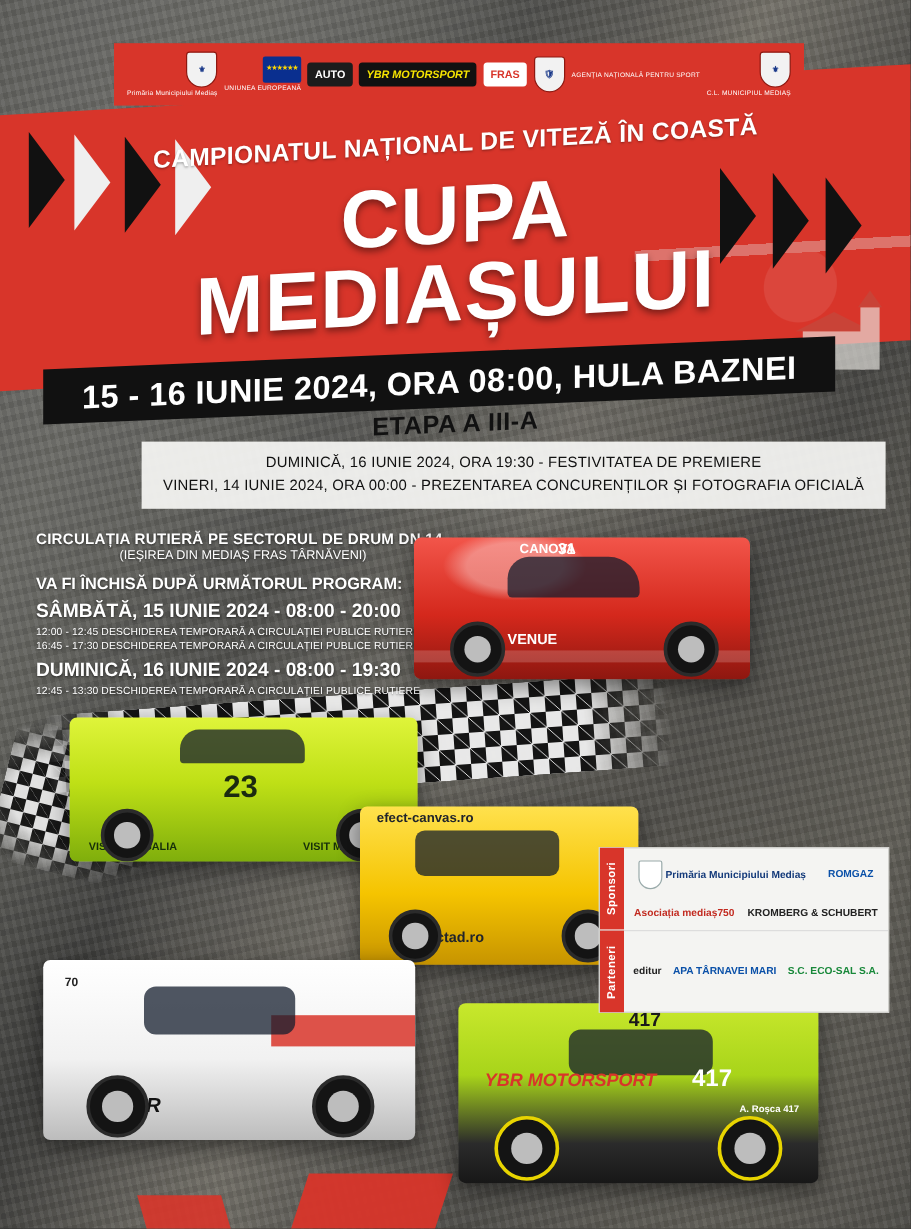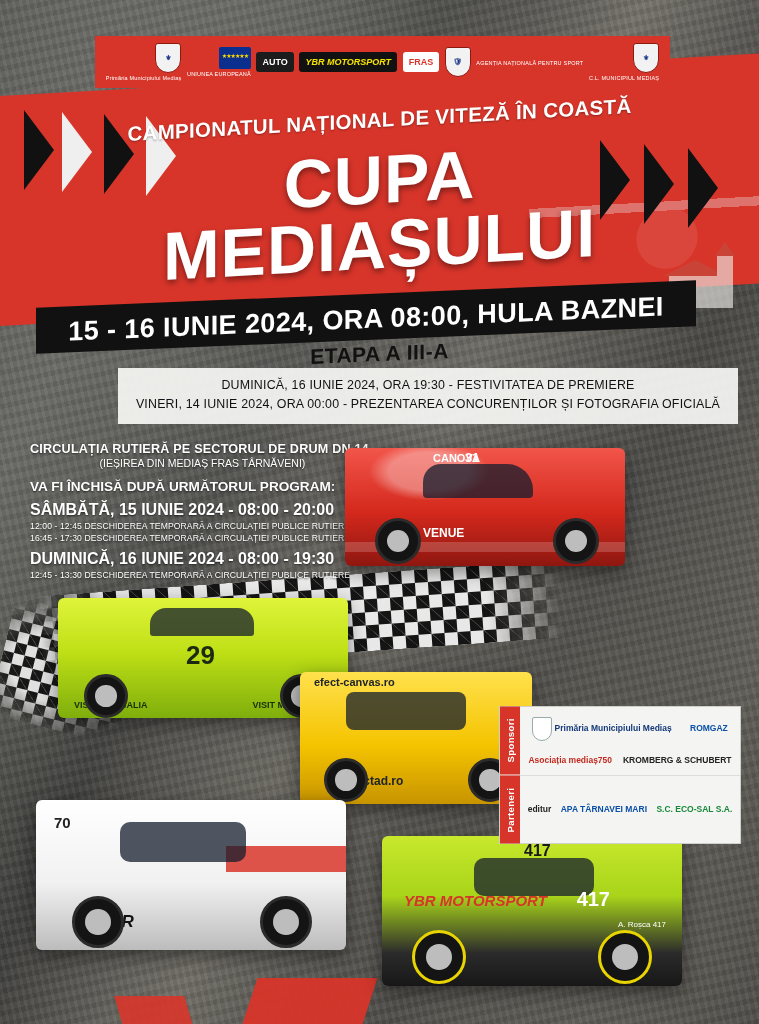--- a/index.html
+++ b/index.html
@@ -216,34 +216,34 @@
   #car-yellow .w2 { right: 20px; bottom: 2px; width: 44px; height: 44px; }
   #car-yellow .lbl { left: 14px; top: 4px; font-size: 11px; color: #20242b; }
   #car-yellow .lbl2 { position:absolute; left: 46px; bottom: 16px; font-size: 12px; font-weight:bold; color:#20242b; }
 
   
   #car-polo { left: 36px; top: 800px; width: 310px; height: 150px;
     background: linear-gradient(180deg,#ffffff 0%, #f1f1f1 55%, #bcbcbc 100%); }
   #car-polo .glass { left: 84px; top: 22px; width: 126px; height: 40px; border-radius: 10px; }
   #car-polo .w1 { left: 36px; bottom: 2px; width: 52px; height: 52px; }
   #car-polo .w2 { right: 34px; bottom: 2px; width: 52px; height: 52px; }
-  #car-polo .num { left: 18px; top: 14px; font-size: 15px; color: #222; }
+  #car-polo .num { left: 18px; top: 14px; font-size: 10px; color: #222; }
   #car-polo .ybr { position:absolute; left: 62px; bottom: 18px; font-size: 17px; font-weight: bold; font-style: italic; color:#111; }
   #car-polo .stripe { position:absolute; right: 0; top: 46px; width: 120px; height: 26px; background:#d8352a; opacity:.85; }
 
   
   #car-417 { left: 382px; top: 836px; width: 300px; height: 150px;
     background: linear-gradient(180deg,#c8e82c 0%, #a8d41a 40%, #2b2b2b 78%, #171717 100%); }
   #car-417 .glass { left: 92px; top: 22px; width: 120px; height: 38px; border-radius: 10px; }
   #car-417 .w1 { left: 30px; bottom: 2px; width: 54px; height: 54px; border-color:#e8d400; }
   #car-417 .w2 { right: 30px; bottom: 2px; width: 54px; height: 54px; border-color:#e8d400; }
   #car-417 .num { left: 142px; top: 6px; font-size: 16px; color: #1a1a1a; }
   #car-417 .num2 { position:absolute; right: 72px; top: 52px; font-size: 20px; font-weight:bold; color:#fff; }
   #car-417 .ybr { position:absolute; left: 22px; top: 56px; font-size: 15px; font-weight: bold; font-style: italic; color:#d8352a; }
-  #car-417 .drv { position:absolute; right: 16px; top: 84px; font-size: 8px; font-weight:normal; color:#fff; }
+  #car-417 .drv { position:absolute; right: 16px; top: 84px; font-size: 8px; font-weight:bold; color:#fff; }
 
   
   #sponsors {
     right: 18px; top: 706px; width: 242px; height: 138px;
     background: #f4f4f2; border: 1px solid #cfcfcb; z-index: 12;
     display: flex; flex-direction: column;
   }
   .sp-sec { display: flex; flex: 1; border-bottom: 1px solid #ddd; }
   .sp-sec:last-child { border-bottom: none; }
   .sp-tab {
@@ -349,21 +349,21 @@
     <div class="num" style="left:120px; top:2px; font-size:13px;">31</div>
     <div class="lbl" style="left:88px; top:4px; font-size:11px; color:#fff;">CANOVA</div>
     <div class="lbl" style="left:78px; bottom:26px; font-size:12px; color:#fff;">VENUE</div>
     <div class="wheel w1"></div>
       <div class="wheel w2"></div>
   </div>
 
 
   <div class="car" id="car-proto">
     <div class="glass"></div>
-    <div class="num">29</div>
+    <div class="num">23</div>
     <div class="lbl">VISIT MANGALIA</div>
     <div class="lbl2">VISIT MANGALIA</div>
     <div class="wheel w1"></div>
       <div class="wheel w2"></div>
   </div>
 
   <div class="car" id="car-yellow">
     <div class="glass"></div>
     <div class="lbl">efect-canvas.ro</div>
     <div class="lbl2">efectad.ro</div>

